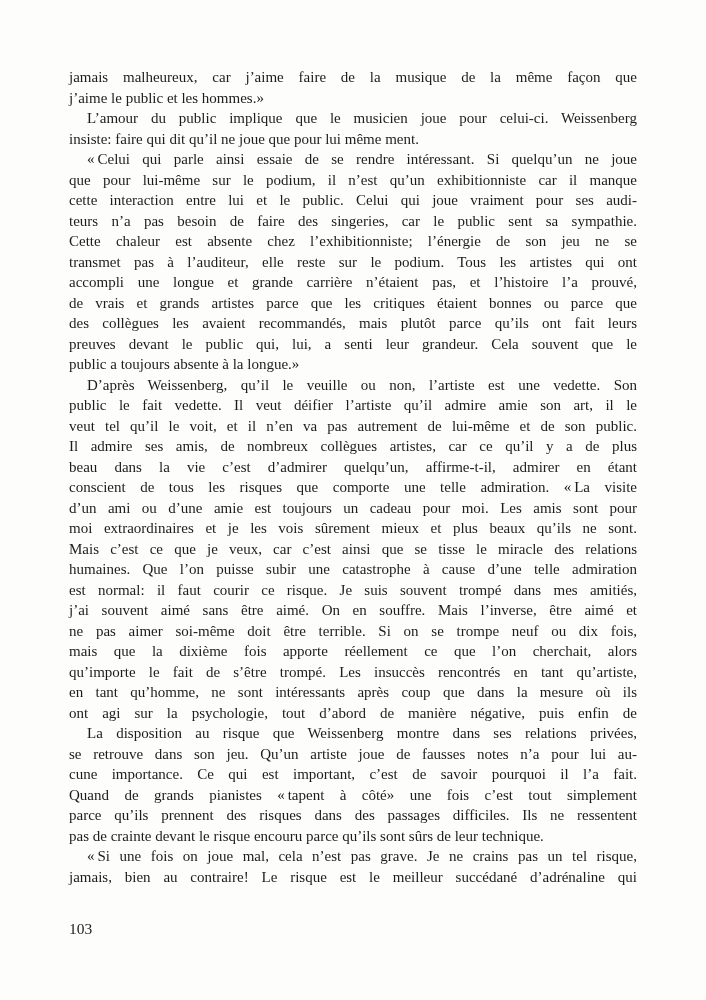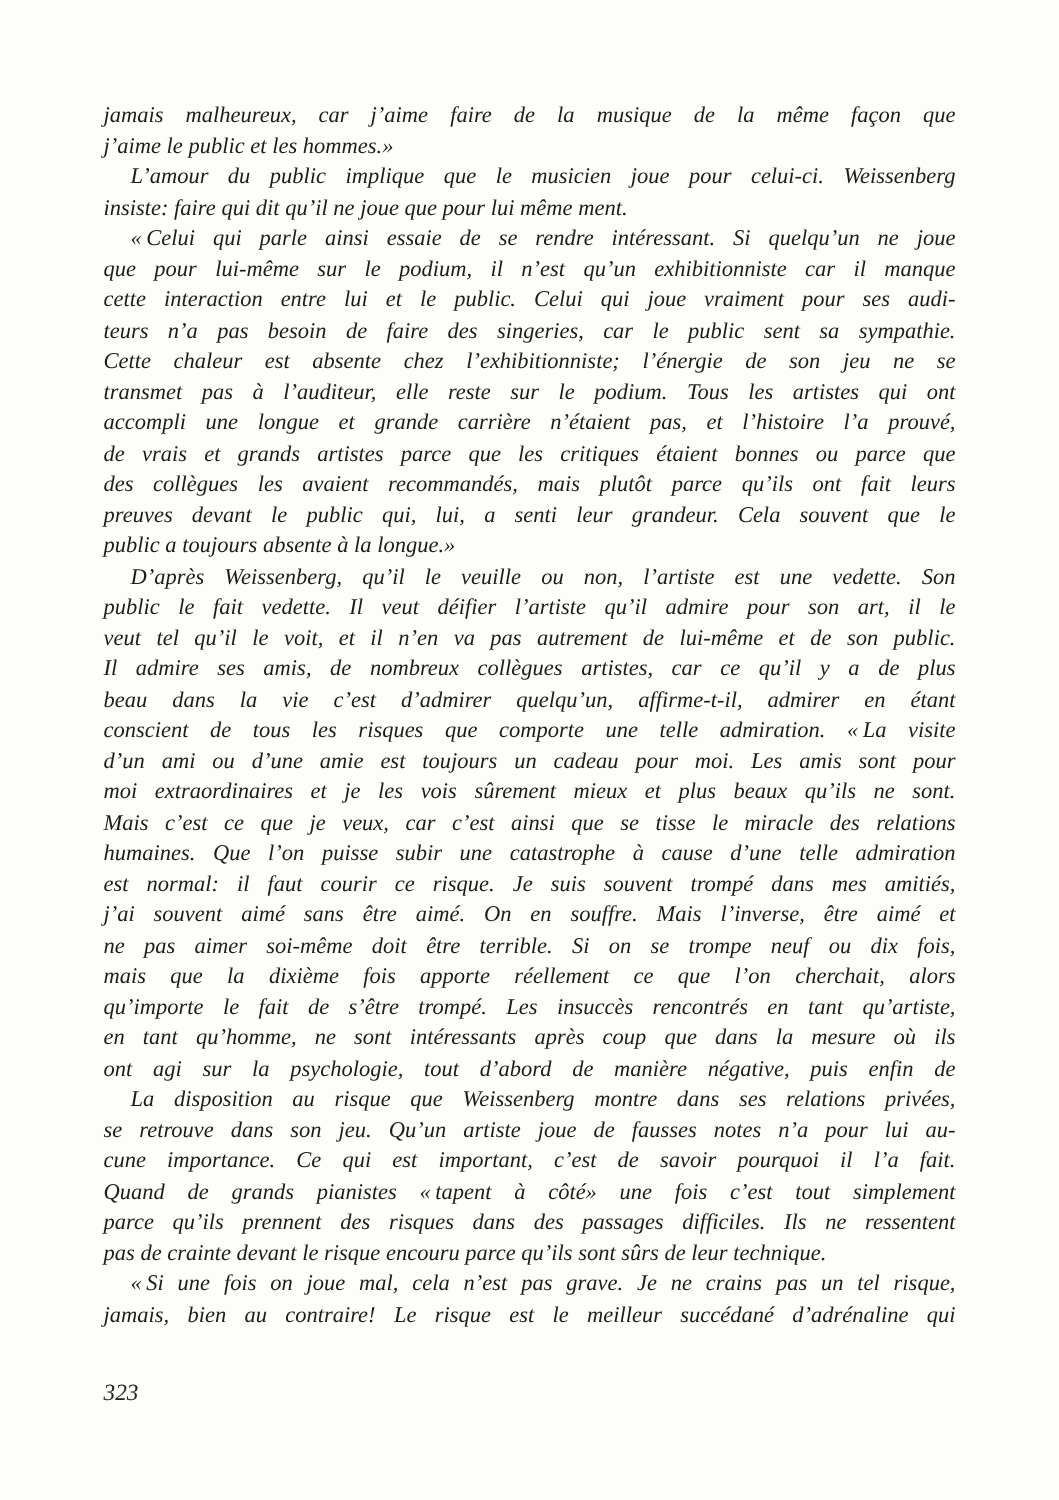--- a/index.html
+++ b/index.html
@@ -12,21 +12,20 @@
     background: #fdfdfb;
     overflow: hidden;
   }
   .page {
     position: relative;
     width: 706px;
     height: 1000px;
     background: #fdfdfb;
     color: #1c1c1a;
     font-family: "Liberation Serif", "DejaVu Serif", serif;
-    font-style: italic;
   }
   .text-block {
     position: absolute;
     left: 69px;
     top: 67px;
     width: 568px;
     font-size: 15px;
     line-height: 20.5px;
   }
   .paragraph {
@@ -73,21 +72,21 @@
         <div class="line fill">Cette chaleur est absente chez l’exhibitionniste; l’énergie de son jeu ne se</div>
         <div class="line fill">transmet pas à l’auditeur, elle reste sur le podium. Tous les artistes qui ont</div>
         <div class="line fill">accompli une longue et grande carrière n’étaient pas, et l’histoire l’a prouvé,</div>
         <div class="line fill">de vrais et grands artistes parce que les critiques étaient bonnes ou parce que</div>
         <div class="line fill">des collègues les avaient recommandés, mais plutôt parce qu’ils ont fait leurs</div>
         <div class="line fill">preuves devant le public qui, lui, a senti leur grandeur. Cela souvent que le</div>
         <div class="line">public a toujours absente à la longue.»</div>
       </div>
       <div class="paragraph">
         <div class="line fill indented">D’après Weissenberg, qu’il le veuille ou non, l’artiste est une vedette. Son</div>
-        <div class="line fill">public le fait vedette. Il veut déifier l’artiste qu’il admire pour son art, il le</div>
+        <div class="line fill">public le fait vedette. Il veut déifier l’artiste qu’il admire amie son art, il le</div>
         <div class="line fill">veut tel qu’il le voit, et il n’en va pas autrement de lui-même et de son public.</div>
         <div class="line fill">Il admire ses amis, de nombreux collègues artistes, car ce qu’il y a de plus</div>
         <div class="line fill">beau dans la vie c’est d’admirer quelqu’un, affirme-t-il, admirer en étant</div>
         <div class="line fill">conscient de tous les risques que comporte une telle admiration. « La visite</div>
         <div class="line fill">d’un ami ou d’une amie est toujours un cadeau pour moi. Les amis sont pour</div>
         <div class="line fill">moi extraordinaires et je les vois sûrement mieux et plus beaux qu’ils ne sont.</div>
         <div class="line fill">Mais c’est ce que je veux, car c’est ainsi que se tisse le miracle des relations</div>
         <div class="line fill">humaines. Que l’on puisse subir une catastrophe à cause d’une telle admiration</div>
         <div class="line fill">est normal: il faut courir ce risque. Je suis souvent trompé dans mes amitiés,</div>
         <div class="line fill">j’ai souvent aimé sans être aimé. On en souffre. Mais l’inverse, être aimé et</div>
@@ -103,14 +102,14 @@
         <div class="line fill">cune importance. Ce qui est important, c’est de savoir pourquoi il l’a fait.</div>
         <div class="line fill">Quand de grands pianistes « tapent à côté» une fois c’est tout simplement</div>
         <div class="line fill">parce qu’ils prennent des risques dans des passages difficiles. Ils ne ressentent</div>
         <div class="line">pas de crainte devant le risque encouru parce qu’ils sont sûrs de leur technique.</div>
       </div>
       <div class="paragraph">
         <div class="line fill indented">« Si une fois on joue mal, cela n’est pas grave. Je ne crains pas un tel risque,</div>
         <div class="line fill">jamais, bien au contraire! Le risque est le meilleur succédané d’adrénaline qui</div>
       </div>
     </div>
-  <div class="page-number">323</div>
+  <div class="page-number">103</div>
 </div>
 
 </body></html>

